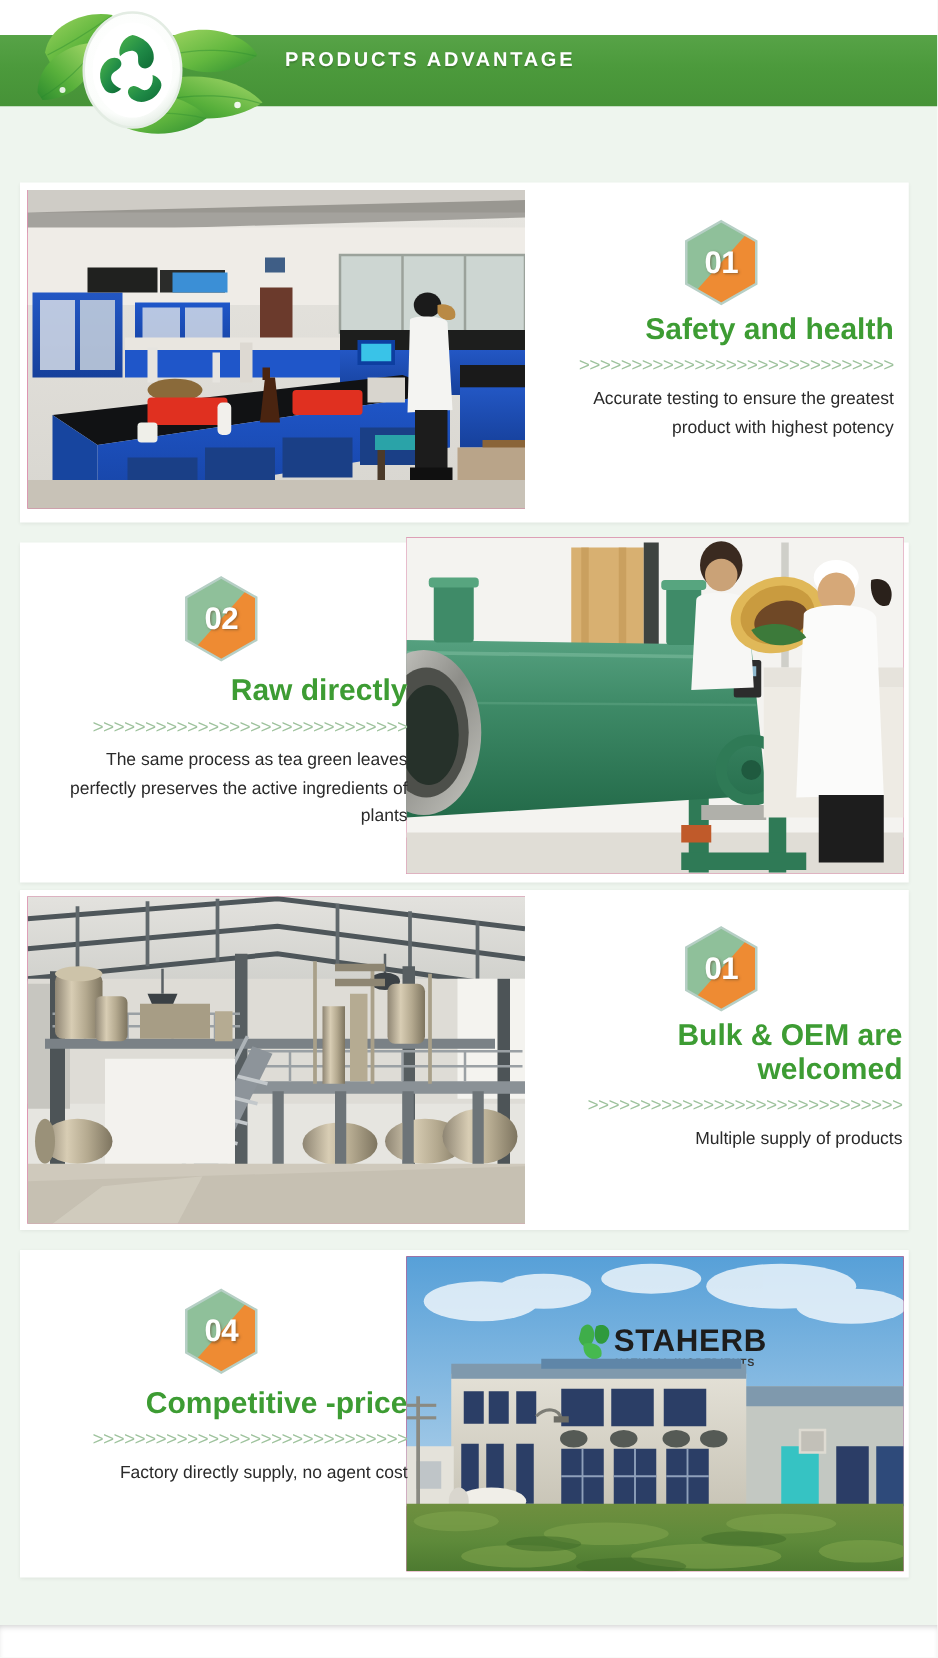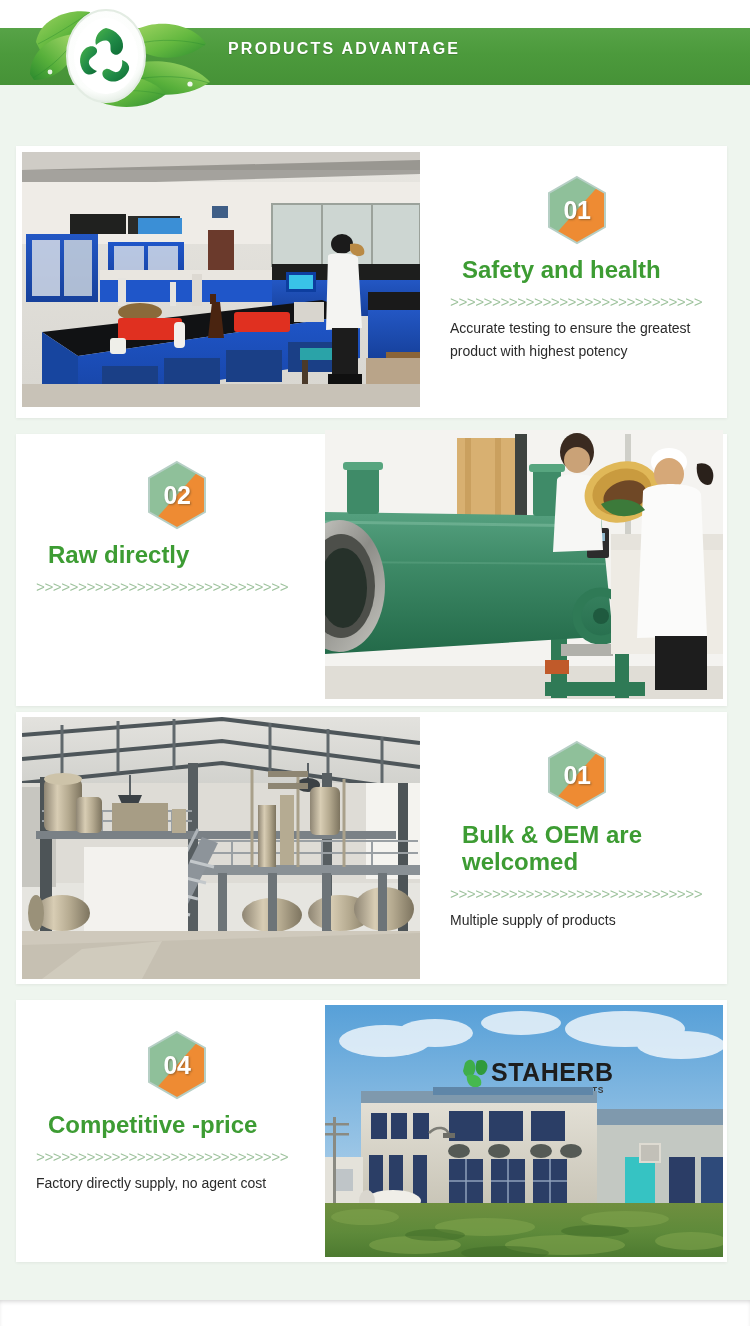--- a/index.html
+++ b/index.html
@@ -71,20 +71,21 @@
   }
   .photo {
     position: absolute;
     overflow: hidden;
     background: #be185d;
   }
   .photo svg { display:block; }
 
   .textblock {
     position: absolute;
+    text-align: right;
   }
   .badge {
     position: relative;
     width: 62px;
     height: 70px;
   }
   .badge svg { display:block; }
   .badge-num {
     position: absolute;
     left: 0; top: 0;
@@ -97,21 +98,21 @@
     font-weight: bold;
     color: #ffffff;
     letter-spacing: -0.5px;
     text-shadow: 1px 1px 2px rgba(90,70,40,.55);
   }
   .card-title {
     font-size: 24px;
     font-weight: bold;
     color: #3d9c33;
     line-height: 1.12;
-    margin: 12px;
+    margin: 0;
     text-shadow: 0 1px 0 rgba(255,255,255,.7);
   }
   .chevrons {
     font-family: "Liberation Mono", monospace;
     font-size: 15px;
     letter-spacing: -0.6px;
     color: #9dc29c;
     white-space: nowrap;
     overflow: hidden;
     line-height: 1;
@@ -420,20 +421,21 @@
         <g clip-path="url(#hexclip2)">
           <rect x="0" y="0" width="62" height="70" fill="#8fc09a"></rect>
           <polygon points="62,0 62,70 0,70" fill="#ee8b33"></polygon>
         </g>
         <polygon points="31,2 59,18 59,52 31,68 3,52 3,18" fill="none" stroke="#b6cfc5" stroke-width="2"></polygon>
       </svg>
       <div class="badge-num">02</div>
     </div>
     <h2 class="card-title">Raw directly</h2>
     <div class="chevrons spacer-chev">&gt;&gt;&gt;&gt;&gt;&gt;&gt;&gt;&gt;&gt;&gt;&gt;&gt;&gt;&gt;&gt;&gt;&gt;&gt;&gt;&gt;&gt;&gt;&gt;&gt;&gt;&gt;&gt;&gt;&gt;</div>
+    <p class="card-desc">The same process as tea green leaves perfectly preserves the active ingredients of plants</p>
   </div>
 
   <div class="card" id="card3"></div>
 
   <div class="photo" id="photo3">
     <svg width="398" height="262" viewBox="0 0 398 262">
       <defs>
         <linearGradient id="tank" x1="0" y1="0" x2="1" y2="0">
           <stop offset="0%" stop-color="#8e8573"></stop>
             <stop offset="35%" stop-color="#d8cdb4"></stop>

